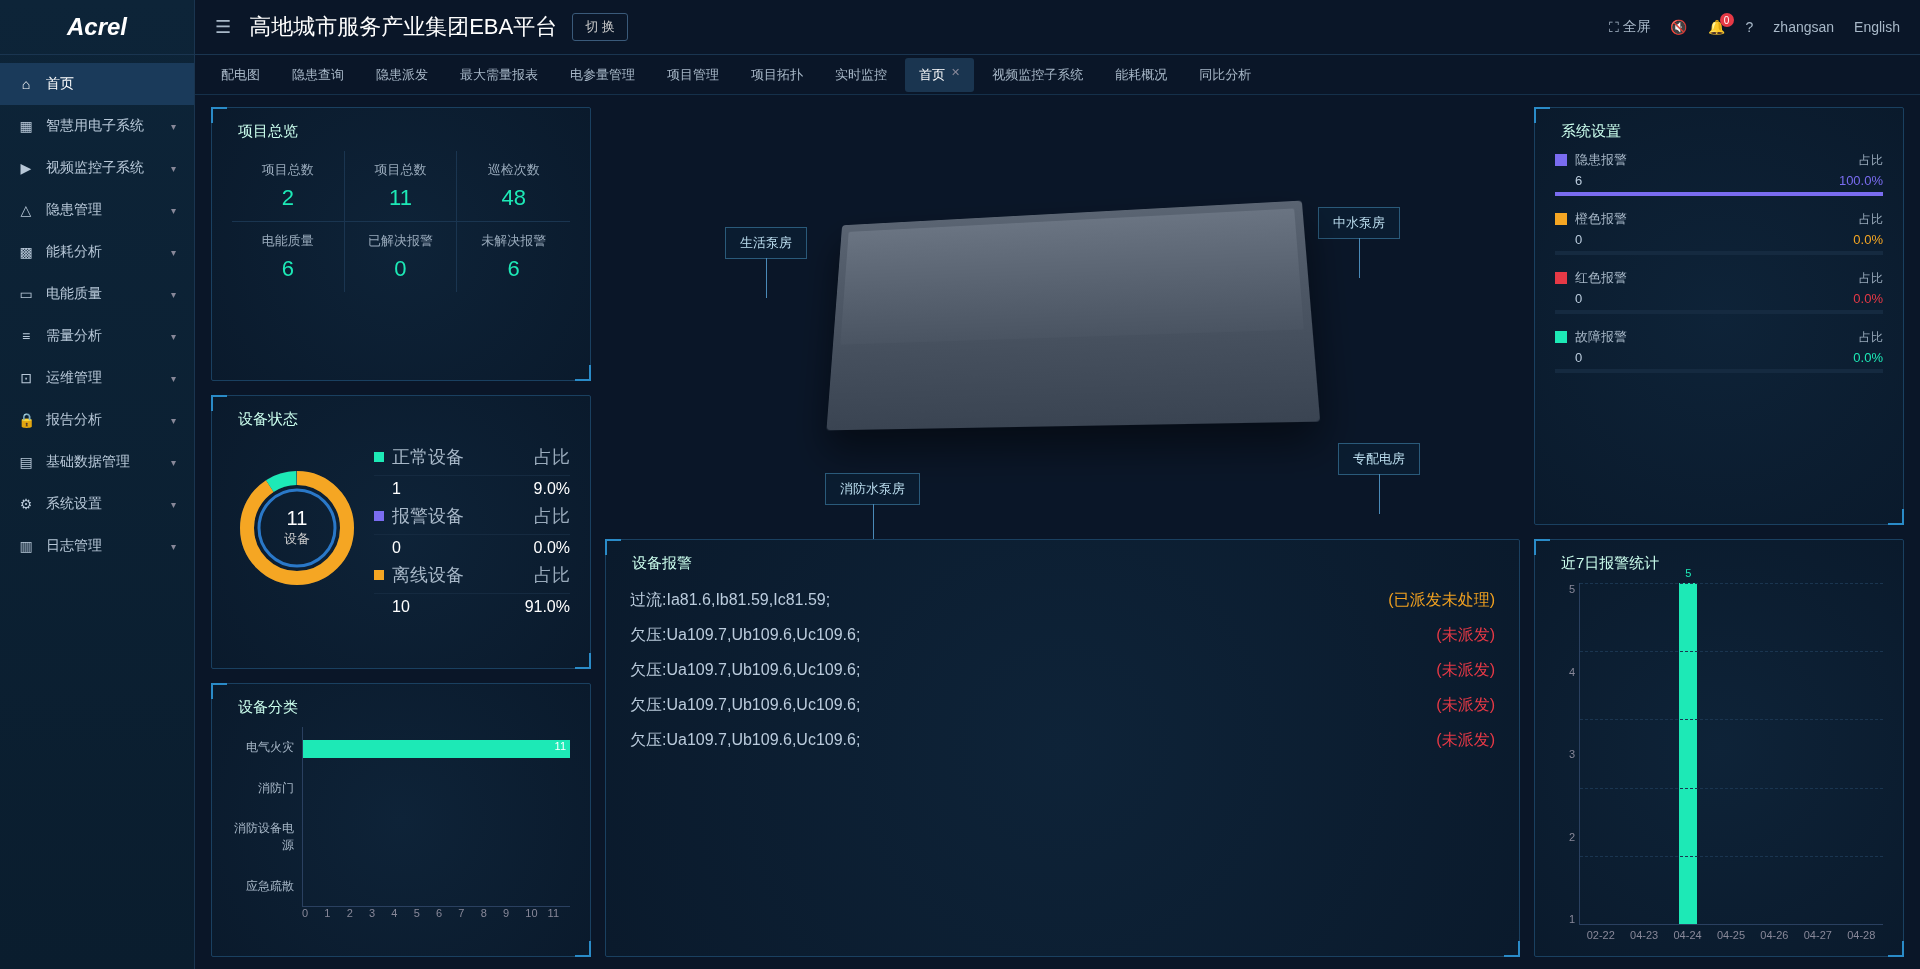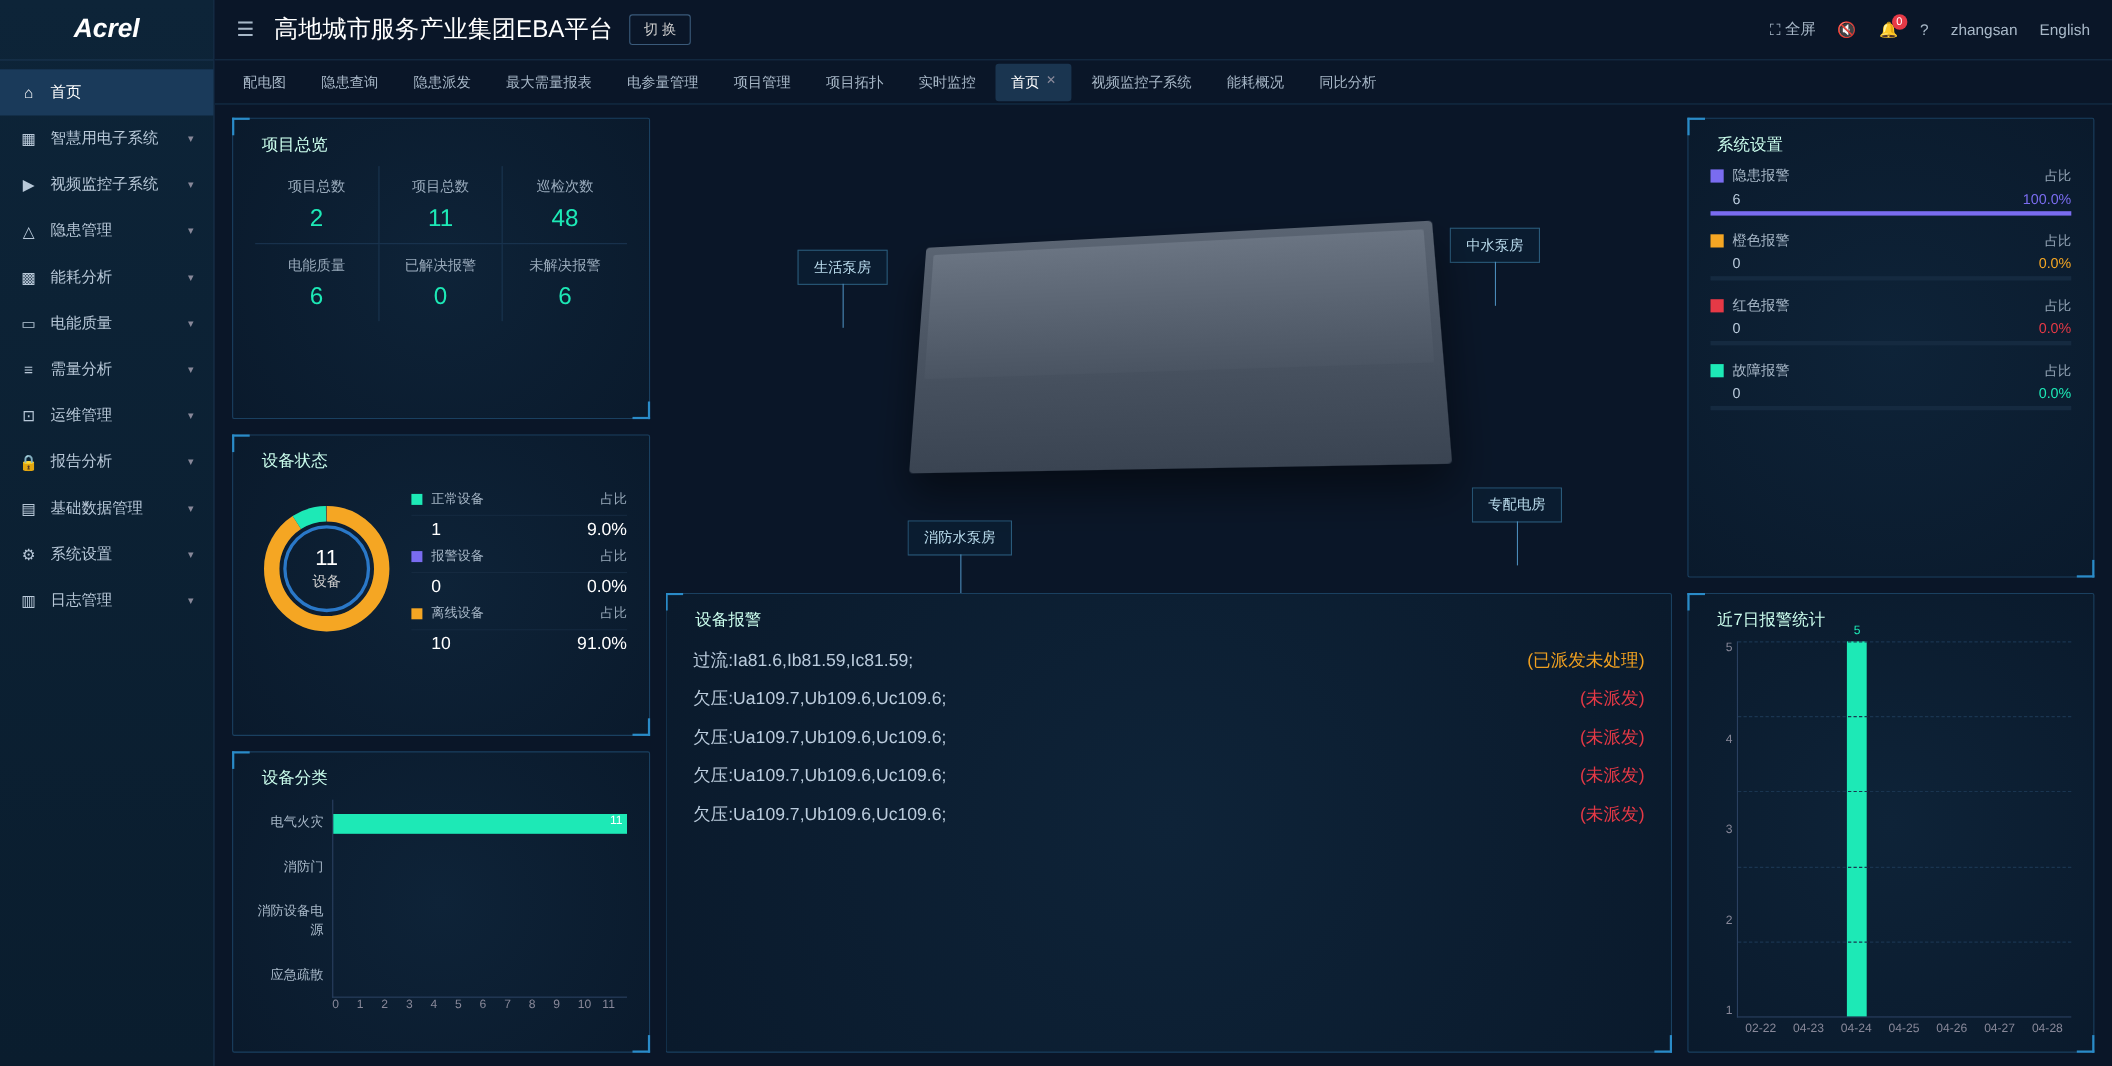--- a/index.html
+++ b/index.html
@@ -115,21 +115,21 @@
 .ds-body { display: flex; align-items: center; gap: 12px; }
 .donut { width: 130px; height: 130px; position: relative; flex-shrink: 0; }
 .donut svg { transform: rotate(-90deg); }
 .donut-center {
   position: absolute; inset: 0; display: flex; flex-direction: column;
   align-items: center; justify-content: center; color: #ccc;
 }
 .donut-center .num { font-size: 20px; color: #fff; }
 .donut-center .lbl { font-size: 13px; }
 .ds-list { flex: 1; }
-.ds-row { display: flex; align-items: center; padding: 6px 0; border-bottom: 1px solid #152a40; font-size: 12px; justify-content: space-between; }
+.ds-row { display: flex; align-items: center; padding: 6px 0; border-bottom: 1px solid #152a40; font-size: 18px; justify-content: space-between; }
 .ds-swatch { width: 10px; height: 10px; margin-right: 8px; }
 .ds-name { flex: 1; }
 .ds-right { color: #9ab; }
 .ds-val { padding-top: 4px; display: flex; }
 .ds-val .v1 { flex: 1; color: #fff; margin-left: 18px; }
 .ds-val .v2 { color: #fff; }
 
 .class-chart { height: 180px; display: flex; margin-top: 10px; }
 .class-y { width: 70px; display: flex; flex-direction: column; justify-content: space-around; text-align: right; font-size: 12px; padding-right: 8px; }
 .class-bars { flex: 1; position: relative; border-left: 1px solid #2a4060; border-bottom: 1px solid #2a4060; display: flex; flex-direction: column; justify-content: space-around; }

